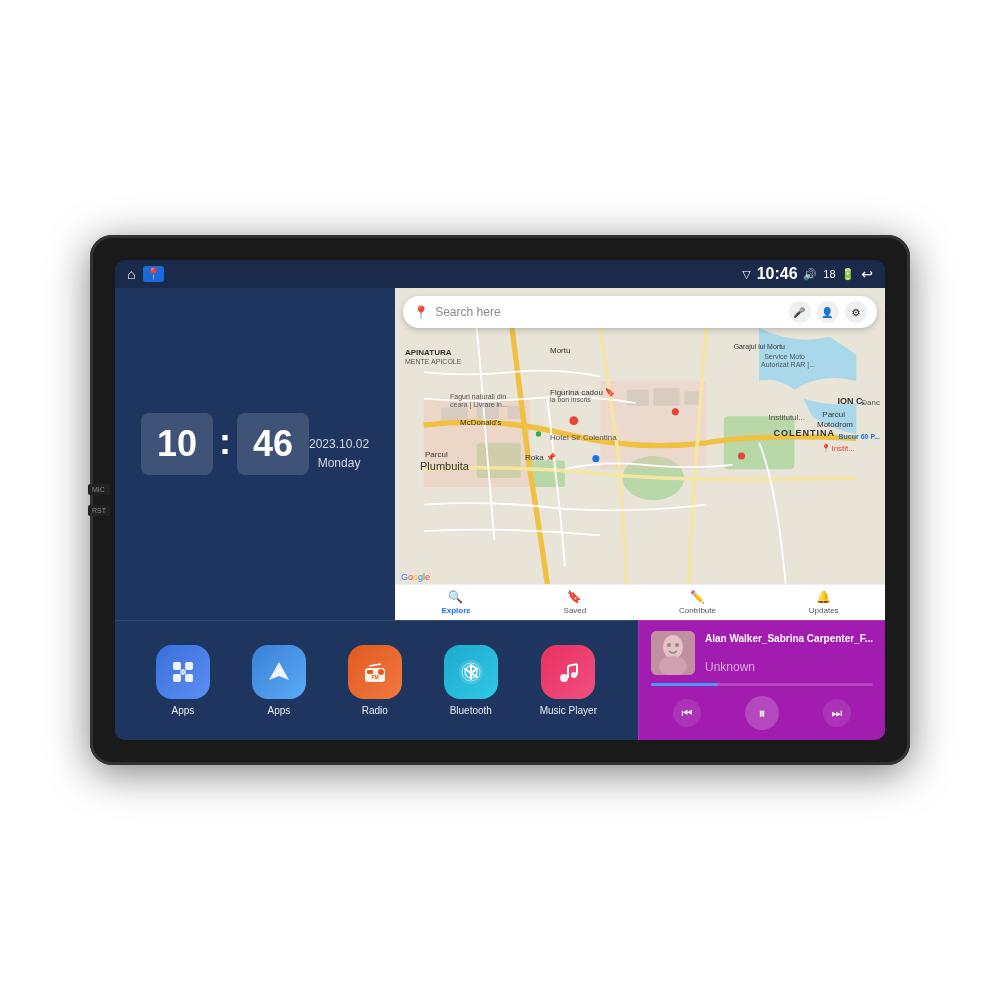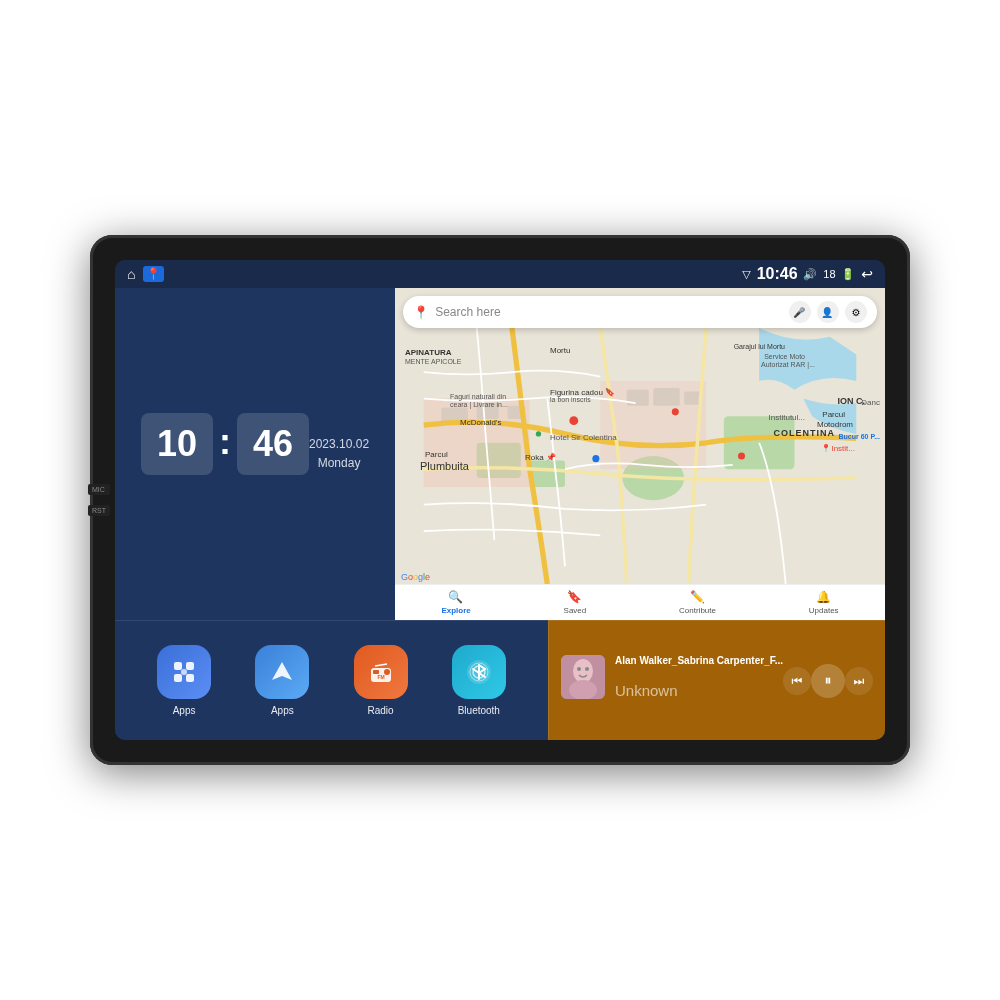--- a/index.html
+++ b/index.html
@@ -274,23 +274,23 @@
     .app-icon-music { background: linear-gradient(135deg, #e83060, #f05080); }
     .app-label {
       font-size: 10px;
       color: rgba(255,255,255,0.9);
       text-align: center;
     }
 
     
     .music-player {
       flex: 1;
-      background: #a16207;
-      display: flex;
-      flex-direction: row;
+      background: #a21caf;
+      display: flex;
+      flex-direction: column;
       padding: 10px 12px;
       border-top: 1px solid rgba(255,255,255,0.1);
       border-left: 1px solid rgba(255,255,255,0.1);
     }
     .music-top {
       display: flex;
       gap: 10px;
       align-items: center;
       margin-bottom: 8px;
     }
@@ -320,21 +320,21 @@
     }
     .music-title {
       font-size: 10px;
       color: white;
       font-weight: bold;
       white-space: nowrap;
       overflow: hidden;
       text-overflow: ellipsis;
     }
     .music-artist {
-      font-size: 15px;
+      font-size: 12px;
       color: rgba(255,255,255,0.6);
       margin-top: 16px;
     }
     .music-progress {
       height: 3px;
       background: rgba(255,255,255,0.2);
       border-radius: 2px;
       margin-bottom: 10px;
     }
     .music-progress-fill {
@@ -584,20 +584,32 @@
               <circle cx="14" cy="14" r="12" fill="rgba(255,255,255,0.15)"></circle>
               <circle cx="14" cy="14" r="9" stroke="white" stroke-width="1" fill="none" opacity="0.5"></circle>
               <circle cx="14" cy="14" r="6" stroke="white" stroke-width="1.5" fill="none" opacity="0.7"></circle>
               <path d="M14,7 L14,21 M14,7 L20,11 L14,15 L20,19" stroke="white" stroke-width="2" fill="none" stroke-linecap="round"></path>
               <path d="M14,15 L8,11" stroke="white" stroke-width="2" fill="none" stroke-linecap="round"></path>
             </svg>
           </div>
           <span class="app-label">Bluetooth</span>
         </div>
 
+        <div class="app-item">
+          <div class="app-icon app-icon-music">
+            <svg width="28" height="28" viewBox="0 0 28 28">
+              <circle cx="10" cy="20" r="4" fill="white" opacity="0.9"></circle>
+              <circle cx="20" cy="17" r="3" fill="white" opacity="0.9"></circle>
+              <line x1="14" y1="20" x2="14" y2="8" stroke="white" stroke-width="2"></line>
+              <line x1="14" y1="8" x2="23" y2="6" stroke="white" stroke-width="2"></line>
+              <line x1="23" y1="6" x2="23" y2="17" stroke="white" stroke-width="2"></line>
+            </svg>
+          </div>
+          <span class="app-label">Music Player</span>
+        </div>
       </div>
 
       <div class="music-player">
         <div class="music-top">
           <div class="music-art">
             <div class="music-art-inner">
 
               <svg width="44" height="44" viewBox="0 0 44 44">
                 <rect width="44" height="44" fill="#c090a0"></rect>
                 <ellipse cx="22" cy="16" rx="10" ry="12" fill="#e8c0c8"></ellipse>

